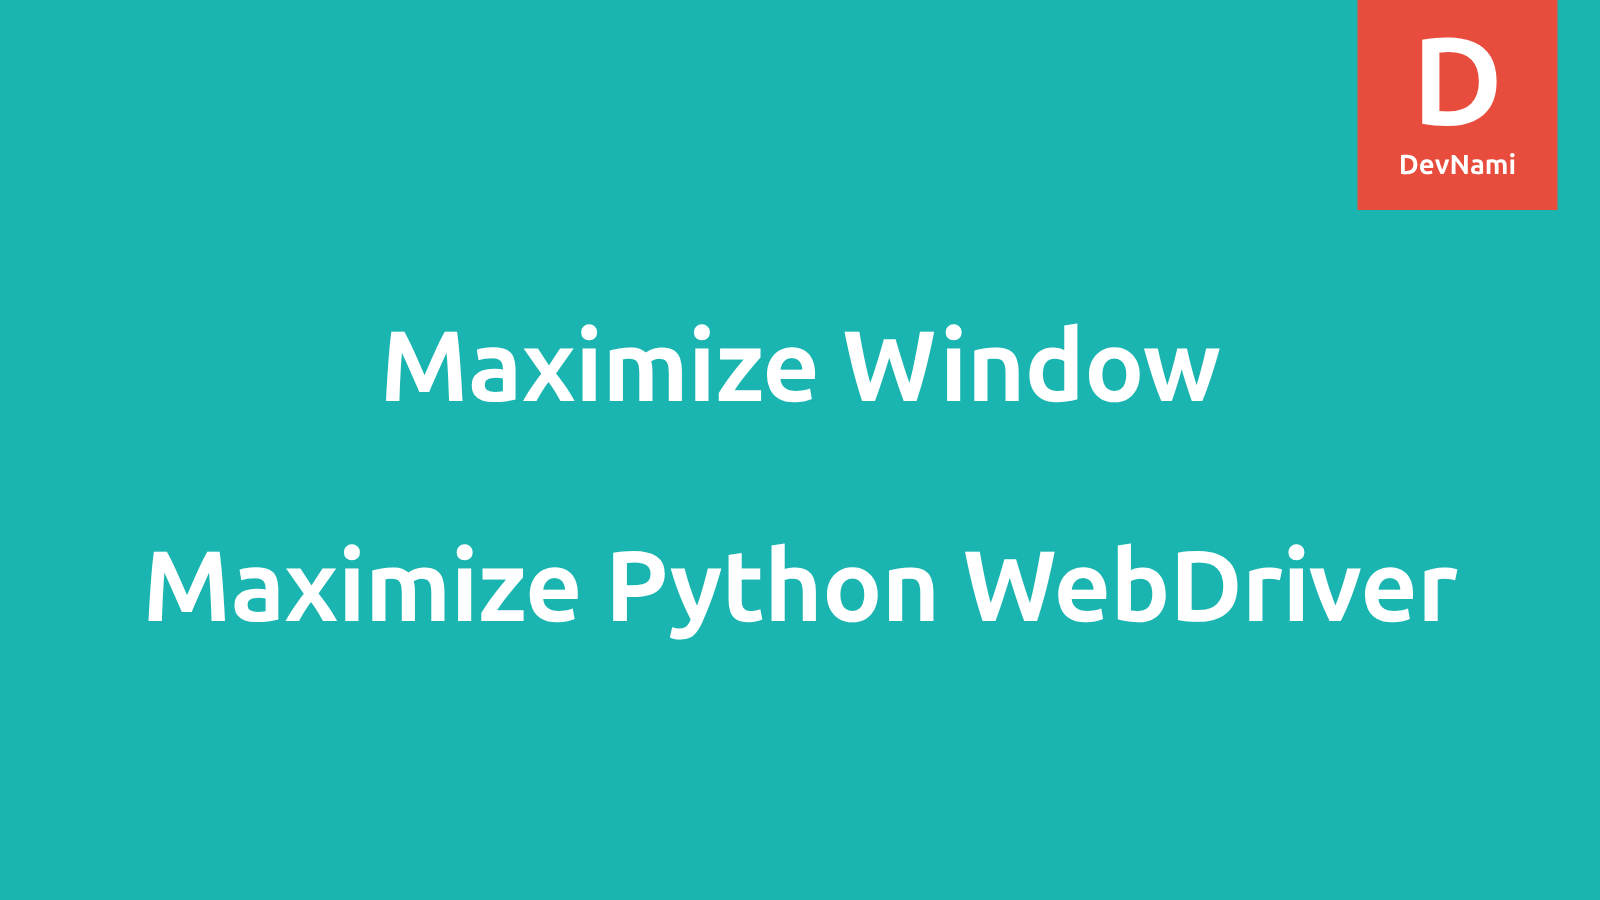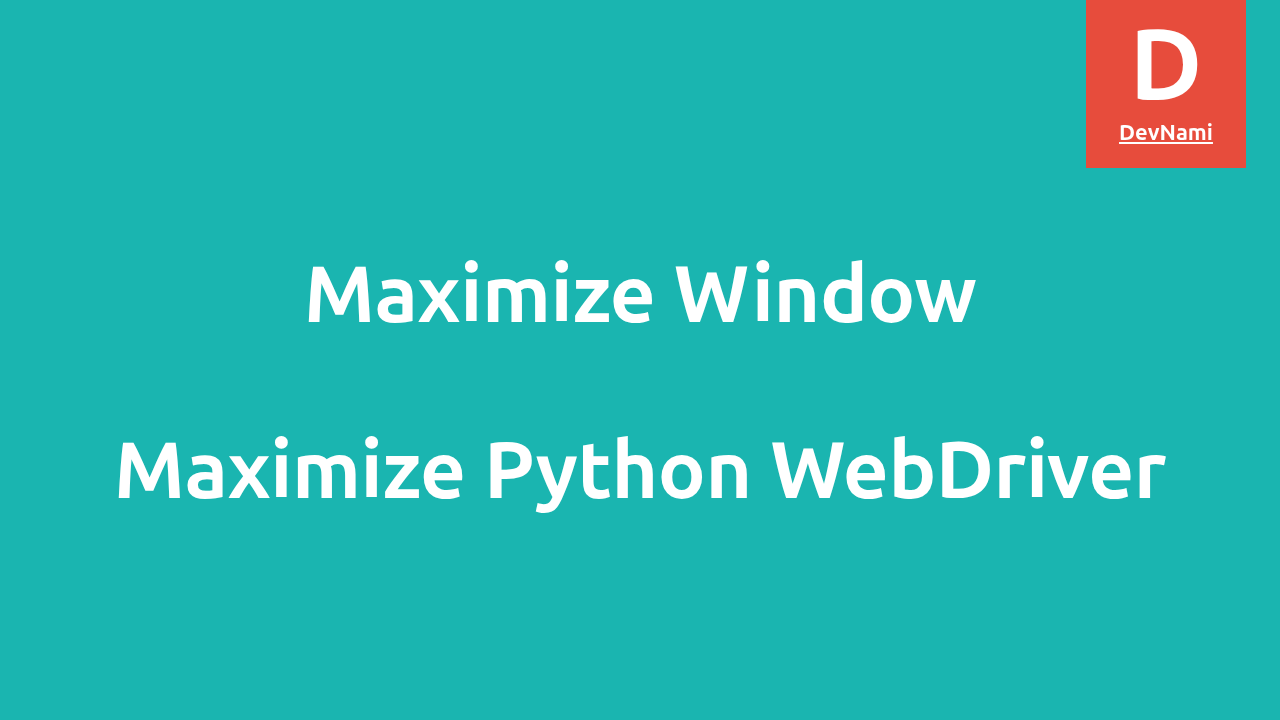--- a/index.html
+++ b/index.html
@@ -33,21 +33,20 @@
       font-size: 100px;
       font-weight: 700;
       line-height: 1;
       margin-top: -4px;
     }
     .brand-name {
       color: #ffffff;
       font-size: 22px;
       font-weight: 700;
       margin-top: 6px;
-      text-decoration: underline;
     }
     .content {
       position: absolute;
       top: 0;
       left: 0;
       width: 100%;
       height: 100%;
       display: flex;
       flex-direction: column;
       align-items: center;

